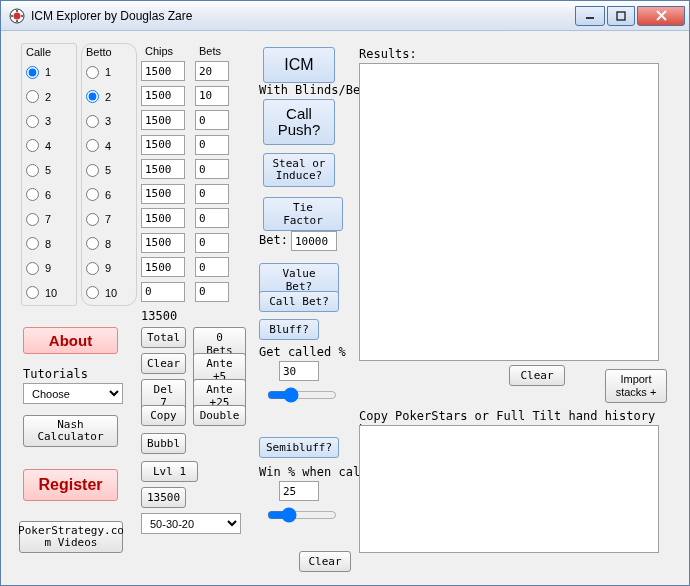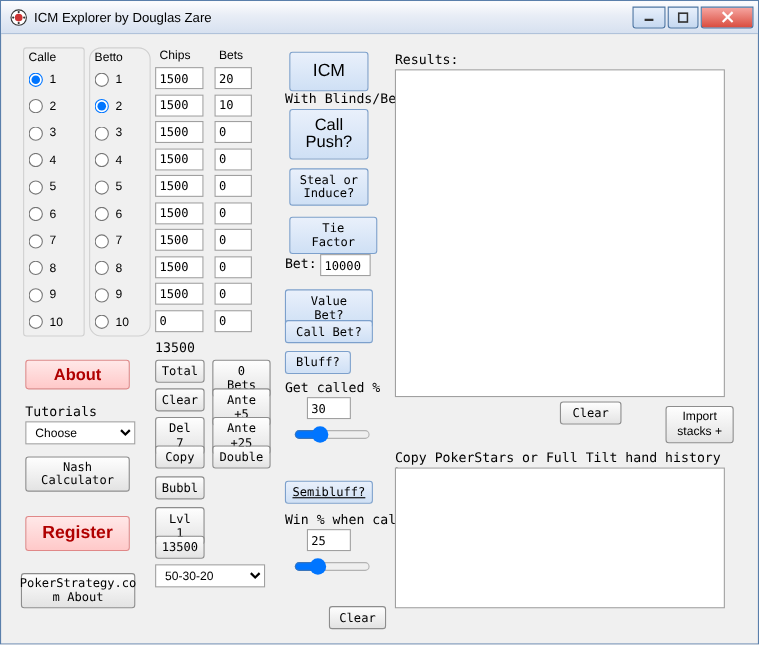--- a/index.html
+++ b/index.html
@@ -47,21 +47,21 @@
 #total-val { position:absolute; left:140px; top:278px; font-family:monospace; font-size:12px;}
 #total-btn { position:absolute; left:140px; top:296px; width:45px;}
 #zerobets-btn{ position:absolute; left:192px; top:296px; width:53px;}
 #clear1-btn{ position:absolute; left:140px; top:322px; width:45px;}
 #ante5-btn { position:absolute; left:192px; top:322px; width:53px;}
 #del1-btn  { position:absolute; left:140px; top:348px; width:45px;}
 #ante25-btn{ position:absolute; left:192px; top:348px; width:53px;}
 #copy-btn  { position:absolute; left:140px; top:374px; width:45px;}
 #double-btn{ position:absolute; left:192px; top:374px; width:53px;}
 #bubbl-btn { position:absolute; left:140px; top:402px; width:45px;}
-#lvl1-btn  { position:absolute; left:140px; top:430px; width:45px;}
+#lvl1-btn  { position:absolute; left:140px; top:430px; width:57px;}
 #stack-btn { position:absolute; left:140px; top:456px; width:45px;}
 #payout-sel{ position:absolute; left:140px; top:482px; width:100px;}
 
 #about-btn { position:absolute; left:22px; top:296px; width:95px; font-size:15px; padding:4px 6px;}
 #tutorials-lbl{ position:absolute; left:22px; top:336px; font-family:monospace; font-size:12px;}
 #tutorials-sel{ position:absolute; left:22px; top:352px; width:100px;}
 #nash-btn { position:absolute; left:22px; top:384px; width:95px; height:32px; font-family:monospace; font-size:11px; line-height:12px; white-space:pre-line;}
 #register-btn{ position:absolute; left:22px; top:438px; width:95px; font-size:16px; padding:6px 4px;}
 #videos-btn{ position:absolute; left:18px; top:490px; width:104px; height:32px; font-family:monospace; font-size:11px; line-height:12px; white-space:pre-line;}
 
@@ -71,21 +71,21 @@
 #steal-btn{ position:absolute; left:262px; top:122px; width:72px; height:34px; white-space:pre-line; line-height:12px;}
 #tie-btn { position:absolute; left:262px; top:166px; width:80px;}
 #bet-lbl { position:absolute; left:258px; top:202px;}
 #bet-input{ position:absolute; left:290px; top:200px; width:46px;}
 #valuebet-btn{ position:absolute; left:258px; top:232px; width:80px;}
 #callbet-btn{ position:absolute; left:258px; top:260px; width:80px;}
 #bluff-btn{ position:absolute; left:258px; top:288px; width:60px;}
 #getcalled-lbl{ position:absolute; left:258px; top:314px;}
 #getcalled-input{ position:absolute; left:278px; top:330px; width:40px;}
 #getcalled-slider{ position:absolute; left:266px; top:356px;}
-#semibluff-btn{ position:absolute; left:258px; top:406px; width:80px;text-decoration:underline;}
+#semibluff-btn{ position:absolute; left:258px; top:406px; width:80px;}
 #winpct-lbl{ position:absolute; left:258px; top:434px;}
 #winpct-input{ position:absolute; left:278px; top:450px; width:40px;}
 #winpct-slider{ position:absolute; left:266px; top:476px;}
 #clear2-btn{ position:absolute; left:298px; top:520px; width:52px;}
 
 #results-lbl{ position:absolute; left:358px; top:16px;}
 #results-ta{ left:358px; top:32px; width:300px; height:298px;}
 #clear3-btn{ position:absolute; left:508px; top:334px; width:56px;}
 #import-btn{ position:absolute; left:604px; top:338px; width:62px; height:34px; white-space:pre-line; line-height:13px; font-family:sans-serif;}
 #copyhh-lbl{ position:absolute; left:358px; top:378px;}
@@ -309,21 +309,21 @@
     <button class="btn" id="stack-btn">13500</button>
     <select id="payout-sel"><option>50-30-20</option></select>
 
     <button class="btn pink" id="about-btn">About</button>
     <span id="tutorials-lbl">Tutorials</span>
     <select id="tutorials-sel"><option>Choose</option></select>
     <button class="btn" id="nash-btn">Nash
 Calculator</button>
     <button class="btn pink" id="register-btn">Register</button>
     <button class="btn" id="videos-btn">PokerStrategy.co
-m About</button>
+m Videos</button>
 
     <button class="btn blue big" id="icm-btn">ICM</button>
     <span class="label" id="withblinds-lbl">With Blinds/Bets:</span>
     <button class="btn blue big" id="callpush-btn">Call
 Push?</button>
     <button class="btn blue" id="steal-btn">Steal or
 Induce?</button>
     <button class="btn blue" id="tie-btn">Tie Factor</button>
     <span class="label" id="bet-lbl">Bet:</span>
     <input class="num-input" id="bet-input" value="10000" style="">

